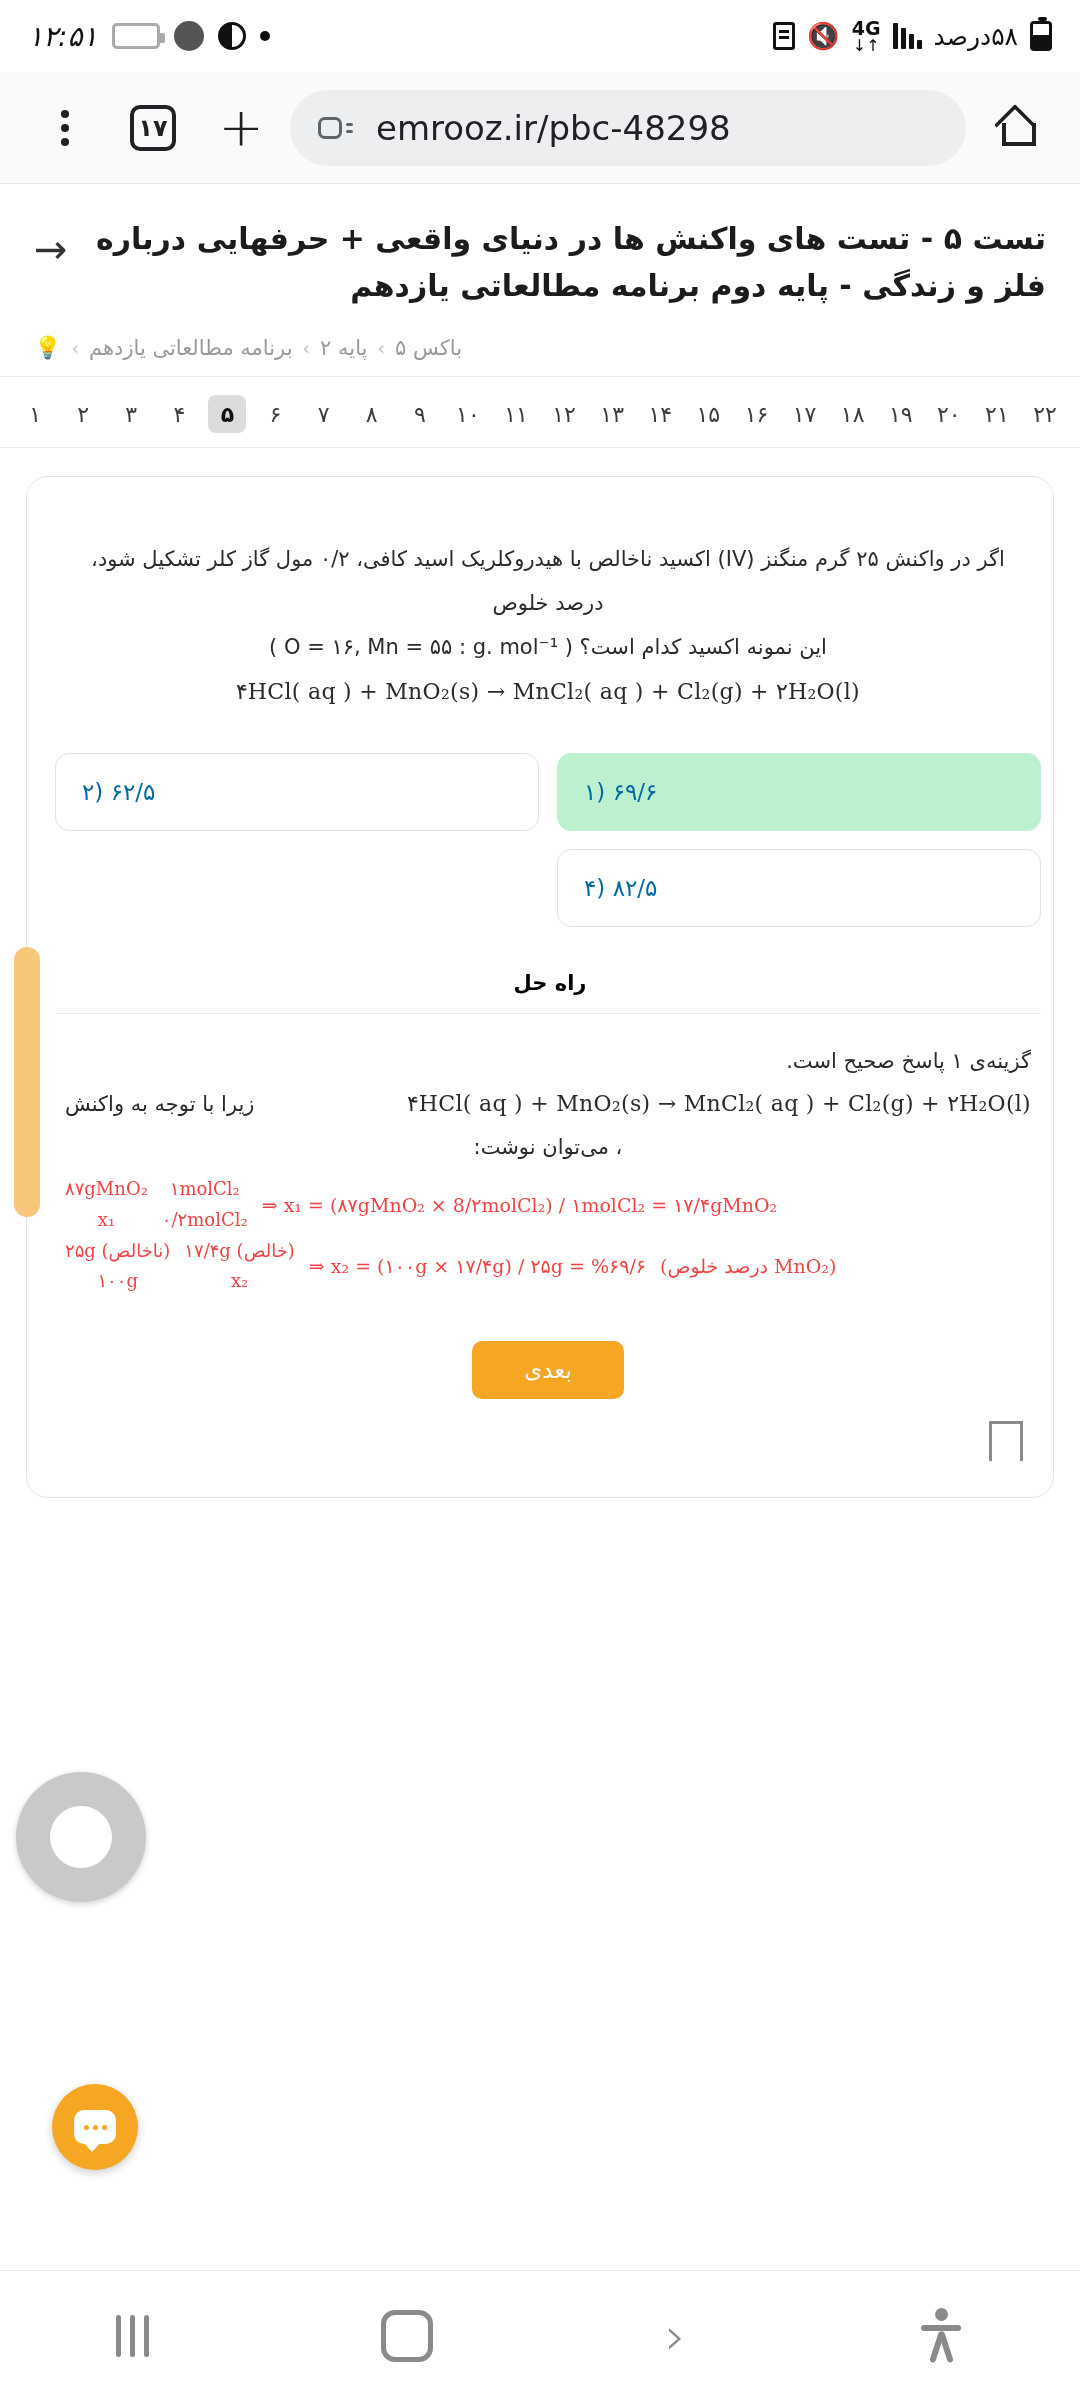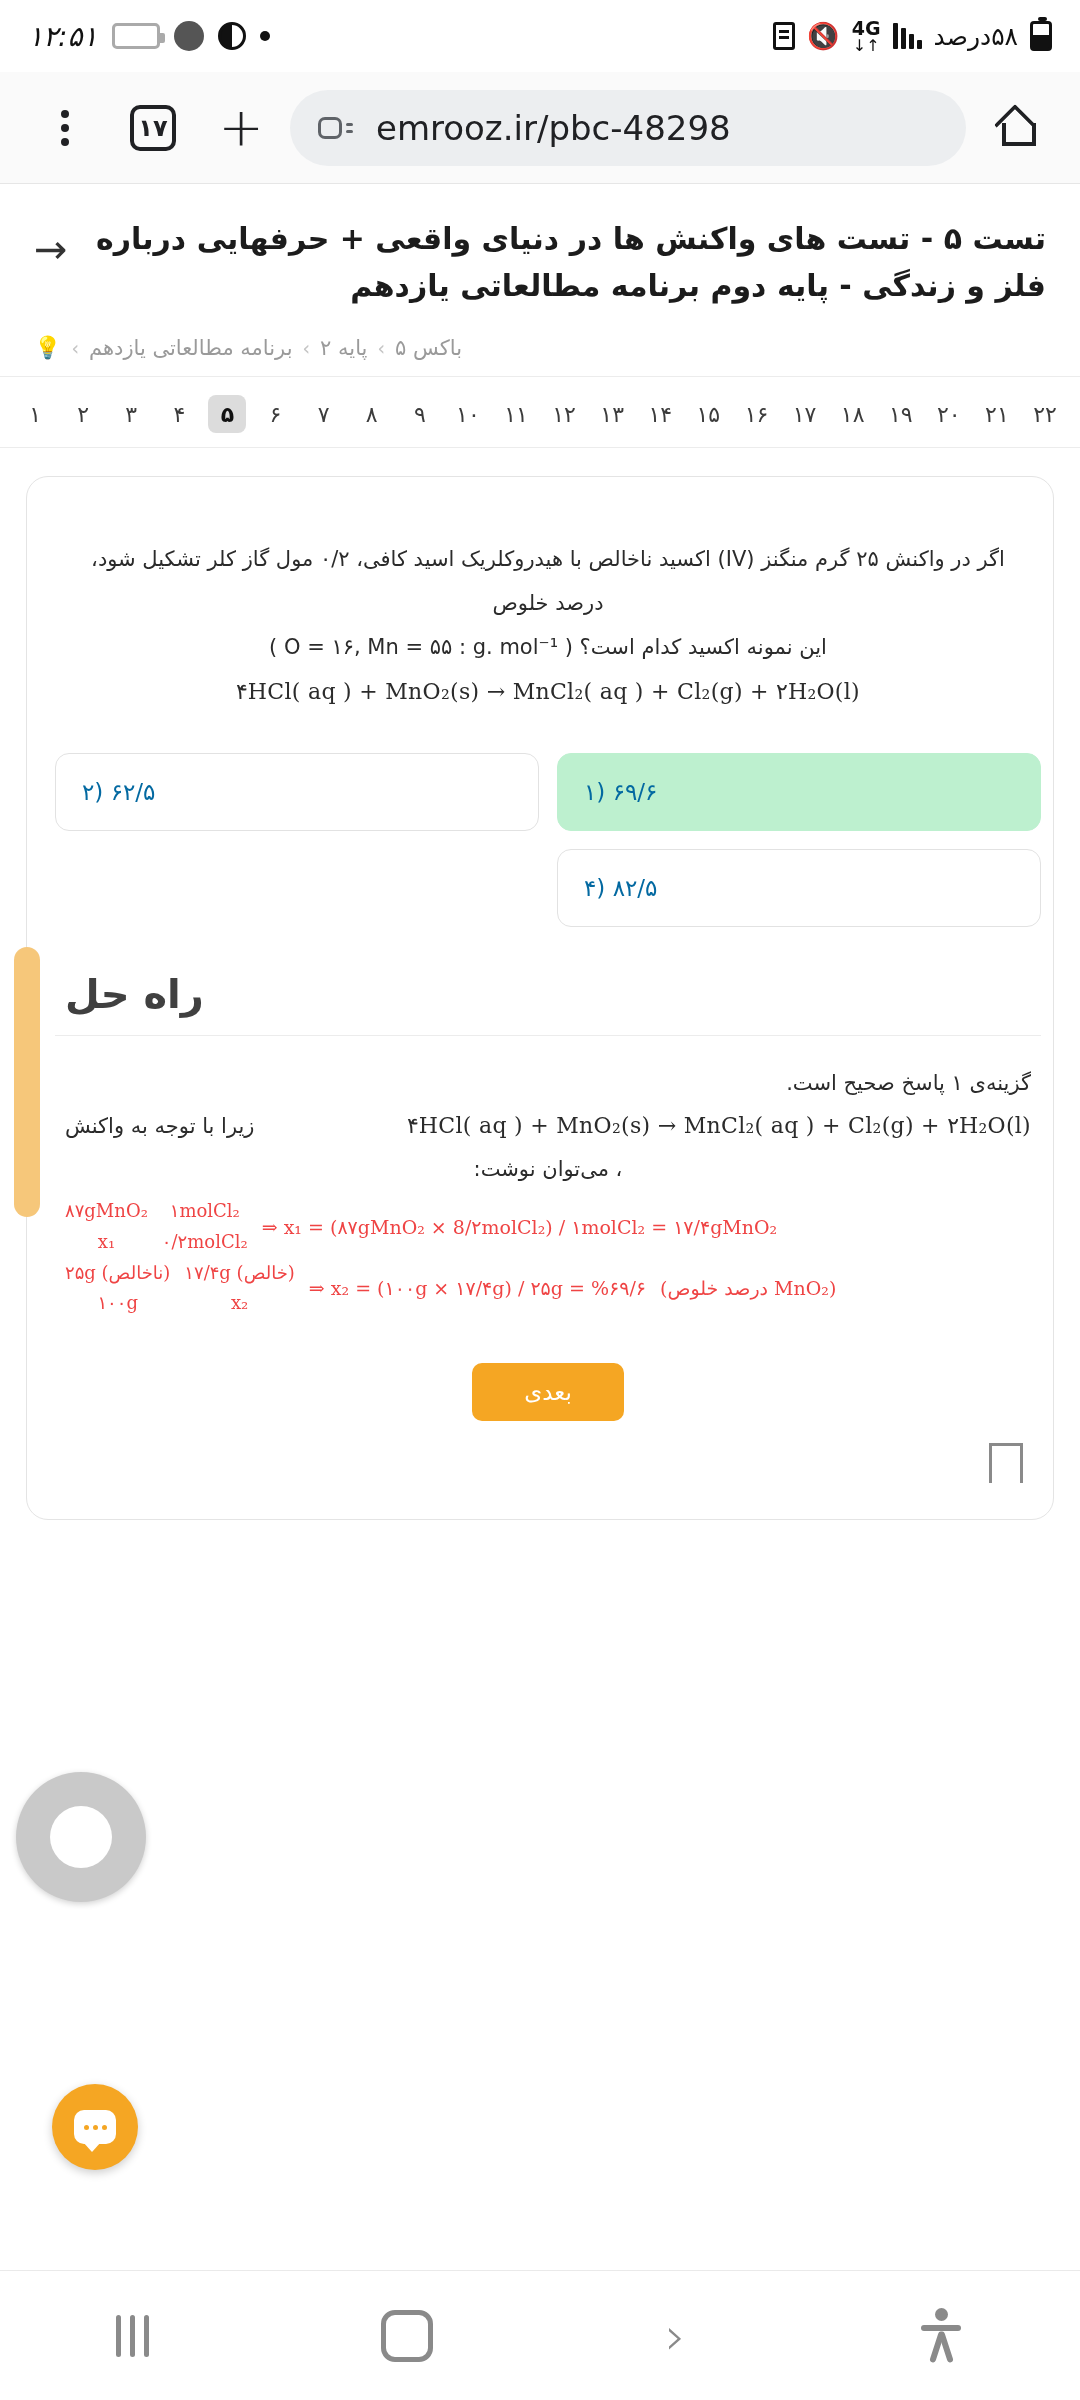--- a/index.html
+++ b/index.html
@@ -191,22 +191,22 @@
     border: 1px solid #e2e2e2;
     border-radius: 14px;
     display: flex; align-items: center; justify-content: flex-end;
     padding: 0 26px;
     font-size: 23px; color: #0369a1;
     background: #fff;
   }
   .opt.correct { background: #bdf0cf; border-color: #bdf0cf; }
 
   .solution-head {
-    text-align: left;
-    font-size: 40px; color: #404040; font-weight: 600;
+    text-align: center;
+    font-size: 21px; color: #000000; font-weight: 600;
     padding: 44px 6px 18px 10px;
     border-bottom: 1px solid #ececec;
   }
   .solution-body { padding: 26px 10px 0 10px; }
   .sol-line {
     text-align: right; font-size: 21px; color: #2b2b2b; line-height: 2;
   }
   .sol-line.two { display: flex; justify-content: space-between; align-items: center; gap: 20px; }
   .math-block {
     direction: ltr;

